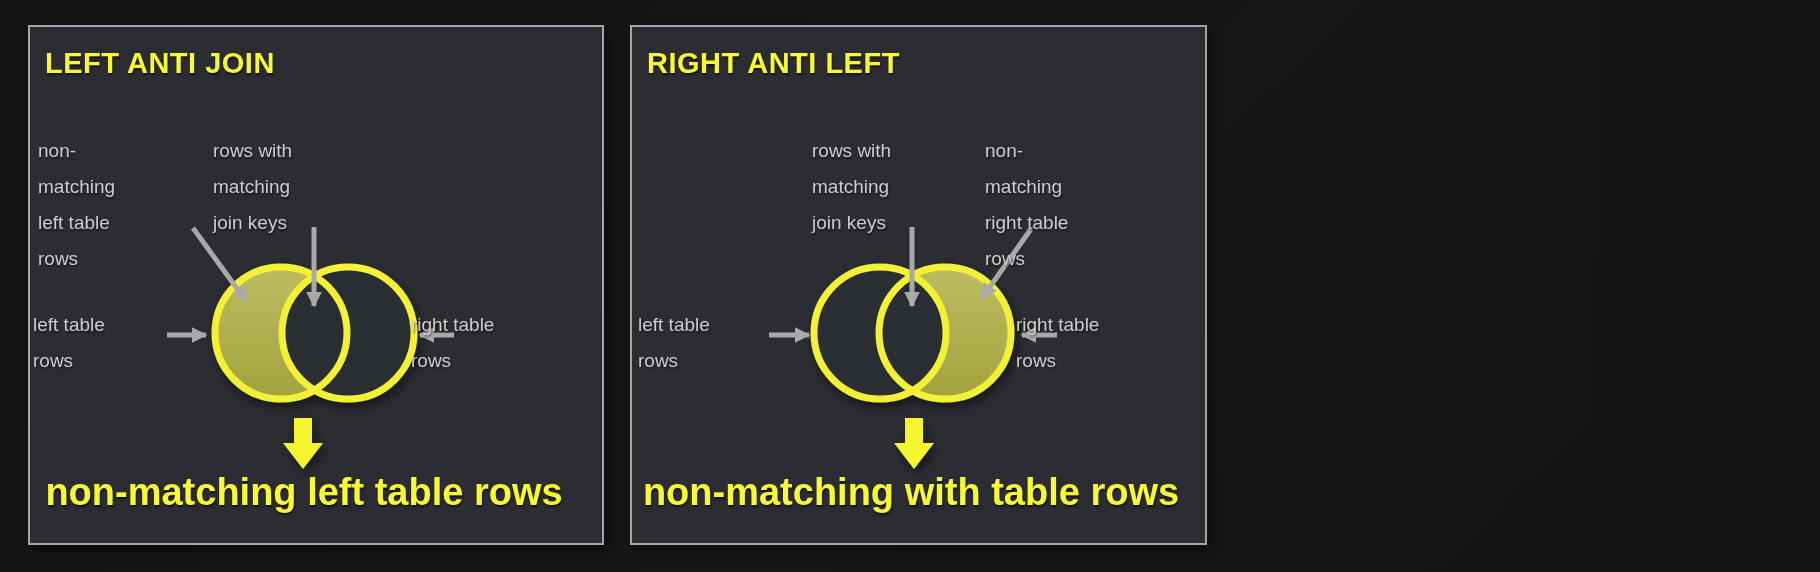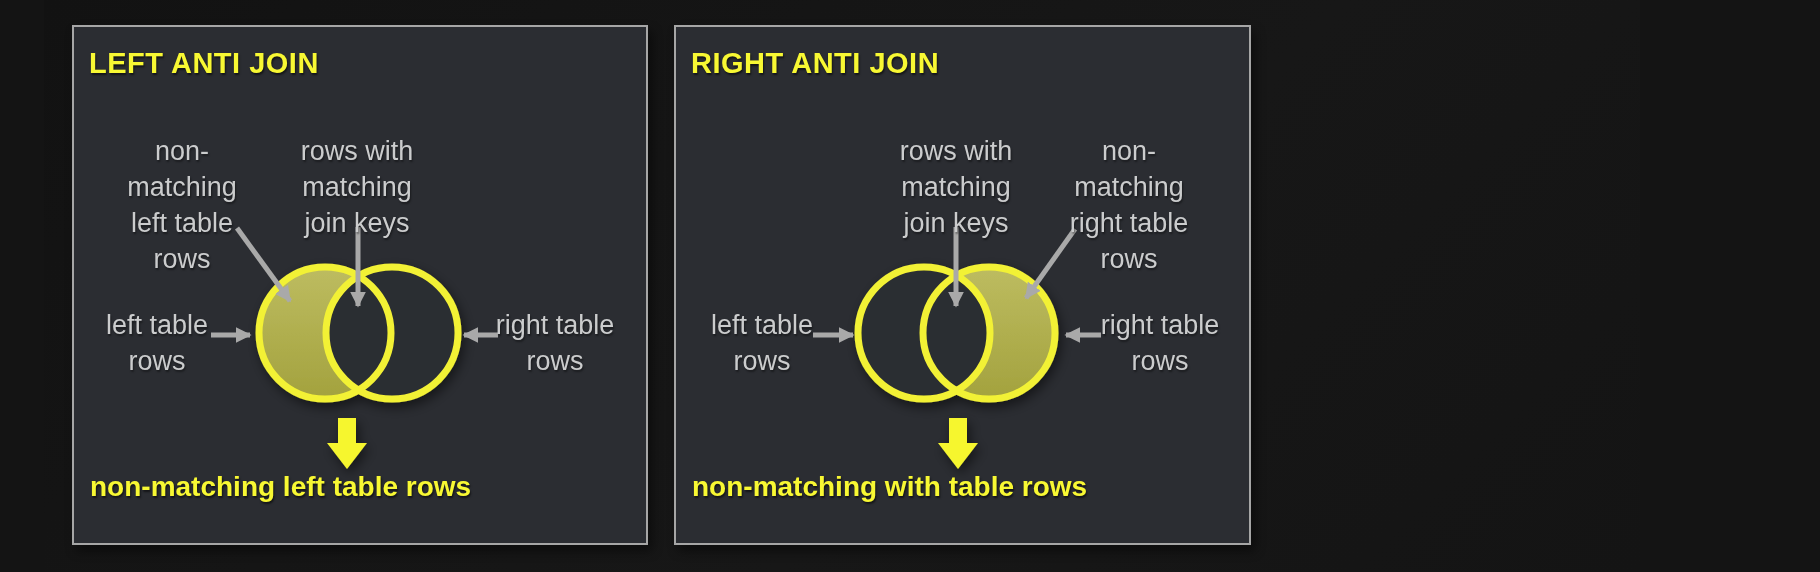--- a/index.html
+++ b/index.html
@@ -9,21 +9,20 @@
     height: 572px;
     background: #141414;
     overflow: hidden;
     font-family: "Liberation Sans", sans-serif;
   }
   .stage {
     position: relative;
     width: 1596px;
     height: 572px;
     background: linear-gradient(135deg, #121212 0%, #171717 60%, #141414 100%);
-    margin-left: 44px;
   }
   .panel {
     position: absolute;
     top: 25px;
     height: 516px;
     background: #2b2d32;
     border: 2px solid #a6a6a6;
     box-shadow: 4px 6px 10px rgba(0,0,0,0.45);
   }
   .panel.left  { left: 28px;  width: 572px; }
@@ -36,35 +35,35 @@
     font-size: 29px;
     font-weight: bold;
     color: #f8f833;
     letter-spacing: 0.5px;
     text-shadow: 1px 2px 2px rgba(0,0,0,0.55);
     white-space: nowrap;
   }
   .lbl {
     position: absolute;
     color: #cbcccd;
-    font-size: 27px;
+    font-size: 19px;
     line-height: 36px;
-    text-align: center;
+    text-align: left;
     white-space: pre-line;
     text-shadow: 1px 2px 2px rgba(0,0,0,0.4);
   }
   .caption {
     position: absolute;
     top: 444px;
-    font-size: 28px;
+    font-size: 38px;
     font-weight: bold;
     color: #f8f833;
+    text-align: center;
     text-shadow: 1px 2px 2px rgba(0,0,0,0.55);
     white-space: nowrap;
-    padding-left: 16px;
   }
   .panel.left  .caption { left: 0; width: 548px; }
   .panel.right .caption { left: 0; width: 558px; }
 
   svg.venn {
     position: absolute;
     left: 0; top: 0;
     width: 100%; height: 100%;
   }
 </style>
@@ -145,21 +144,21 @@
       <g stroke="#a9a9a9" stroke-width="5">
         <line x1="280" y1="200" x2="280" y2="279" marker-end="url(#ah2)"></line>
         <line x1="399" y1="202" x2="350" y2="271" marker-end="url(#ah2)"></line>
         <line x1="137" y1="308" x2="177" y2="308" marker-end="url(#ah2)"></line>
         <line x1="425" y1="308" x2="390" y2="308" marker-end="url(#ah2)"></line>
       </g>
 
       <polygon points="273,391 291,391 291,416 302,416 282,442 262,416 273,416" fill="#f6f62e" filter="url(#ds2)"></polygon>
     </svg>
 
-    <div class="panel-title">RIGHT ANTI JOIN</div>
+    <div class="panel-title">RIGHT ANTI LEFT</div>
     <div class="lbl" style="left:180px; top:106px; width:200px;">rows with
 matching
 join keys</div>
     <div class="lbl" style="left:353px; top:106px; width:200px;">non-
 matching
 right table
 rows</div>
     <div class="lbl" style="left:6px; top:280px; width:160px;">left table
 rows</div>
     <div class="lbl" style="left:384px; top:280px; width:200px;">right table

